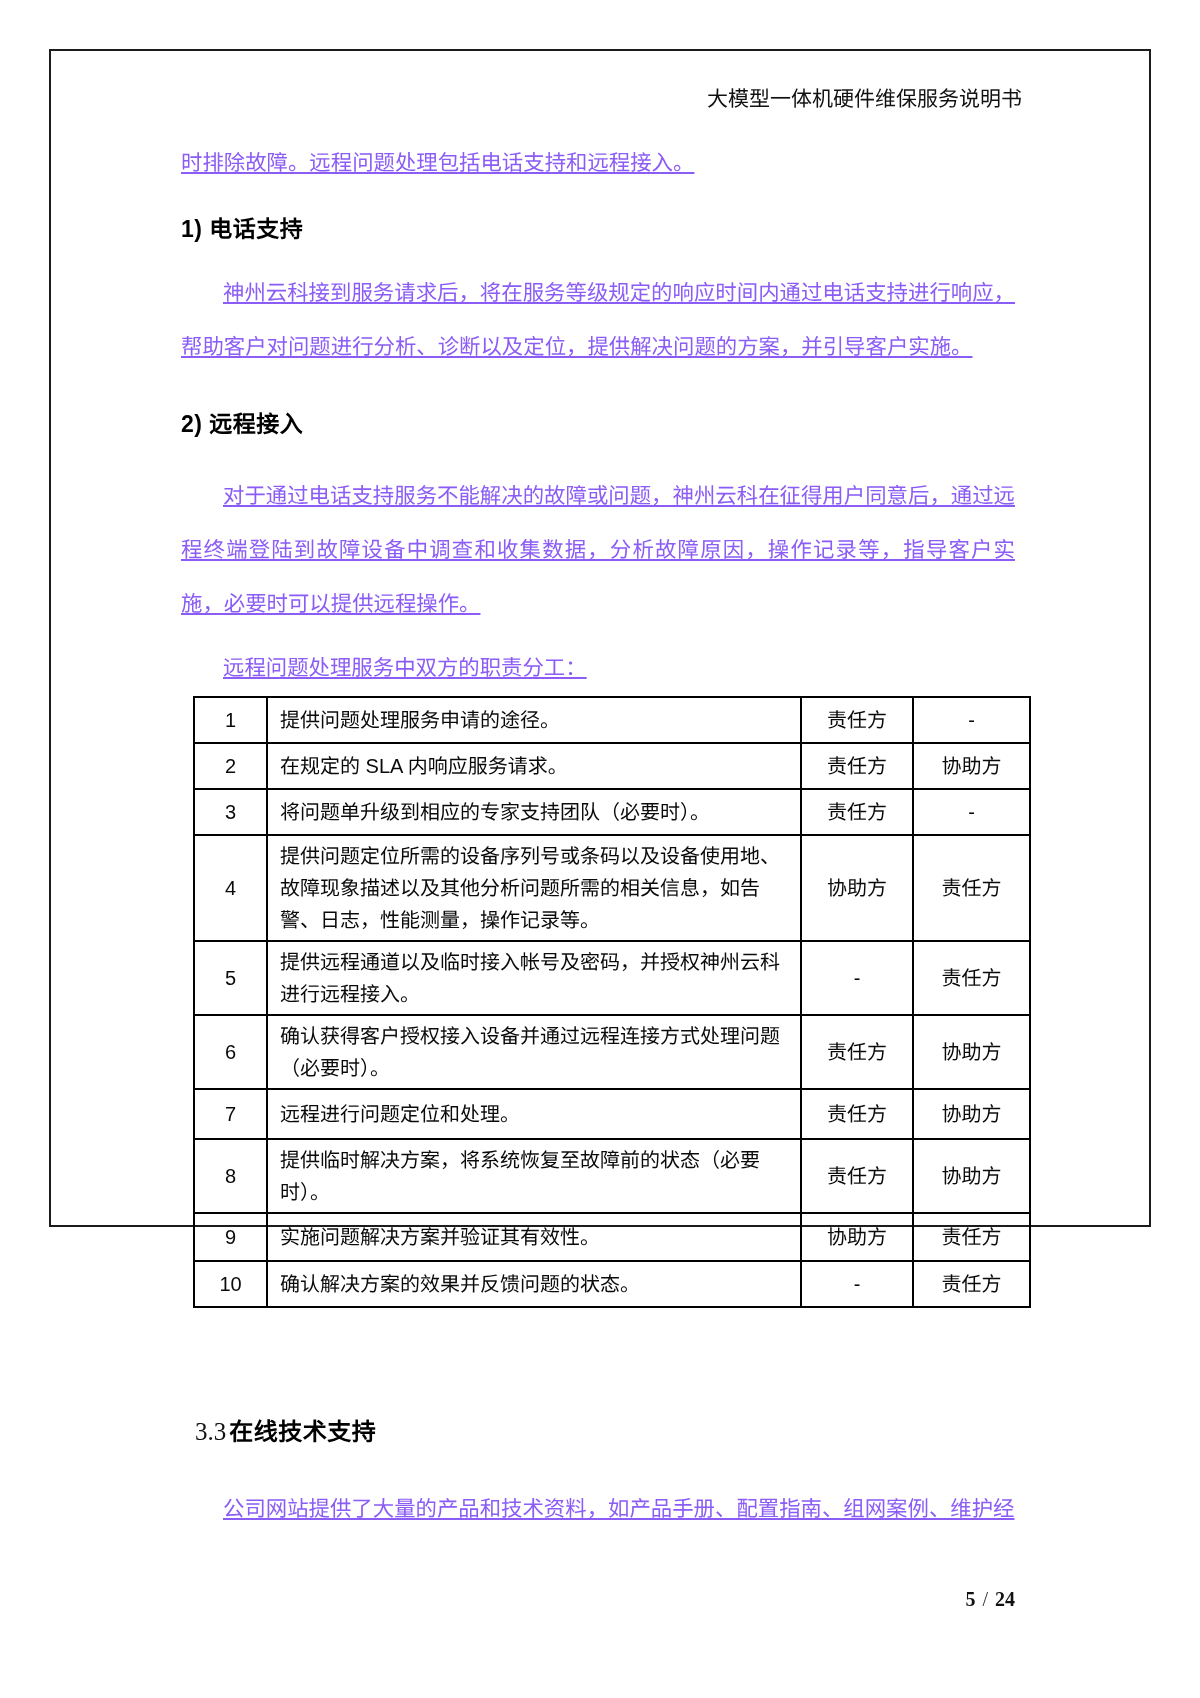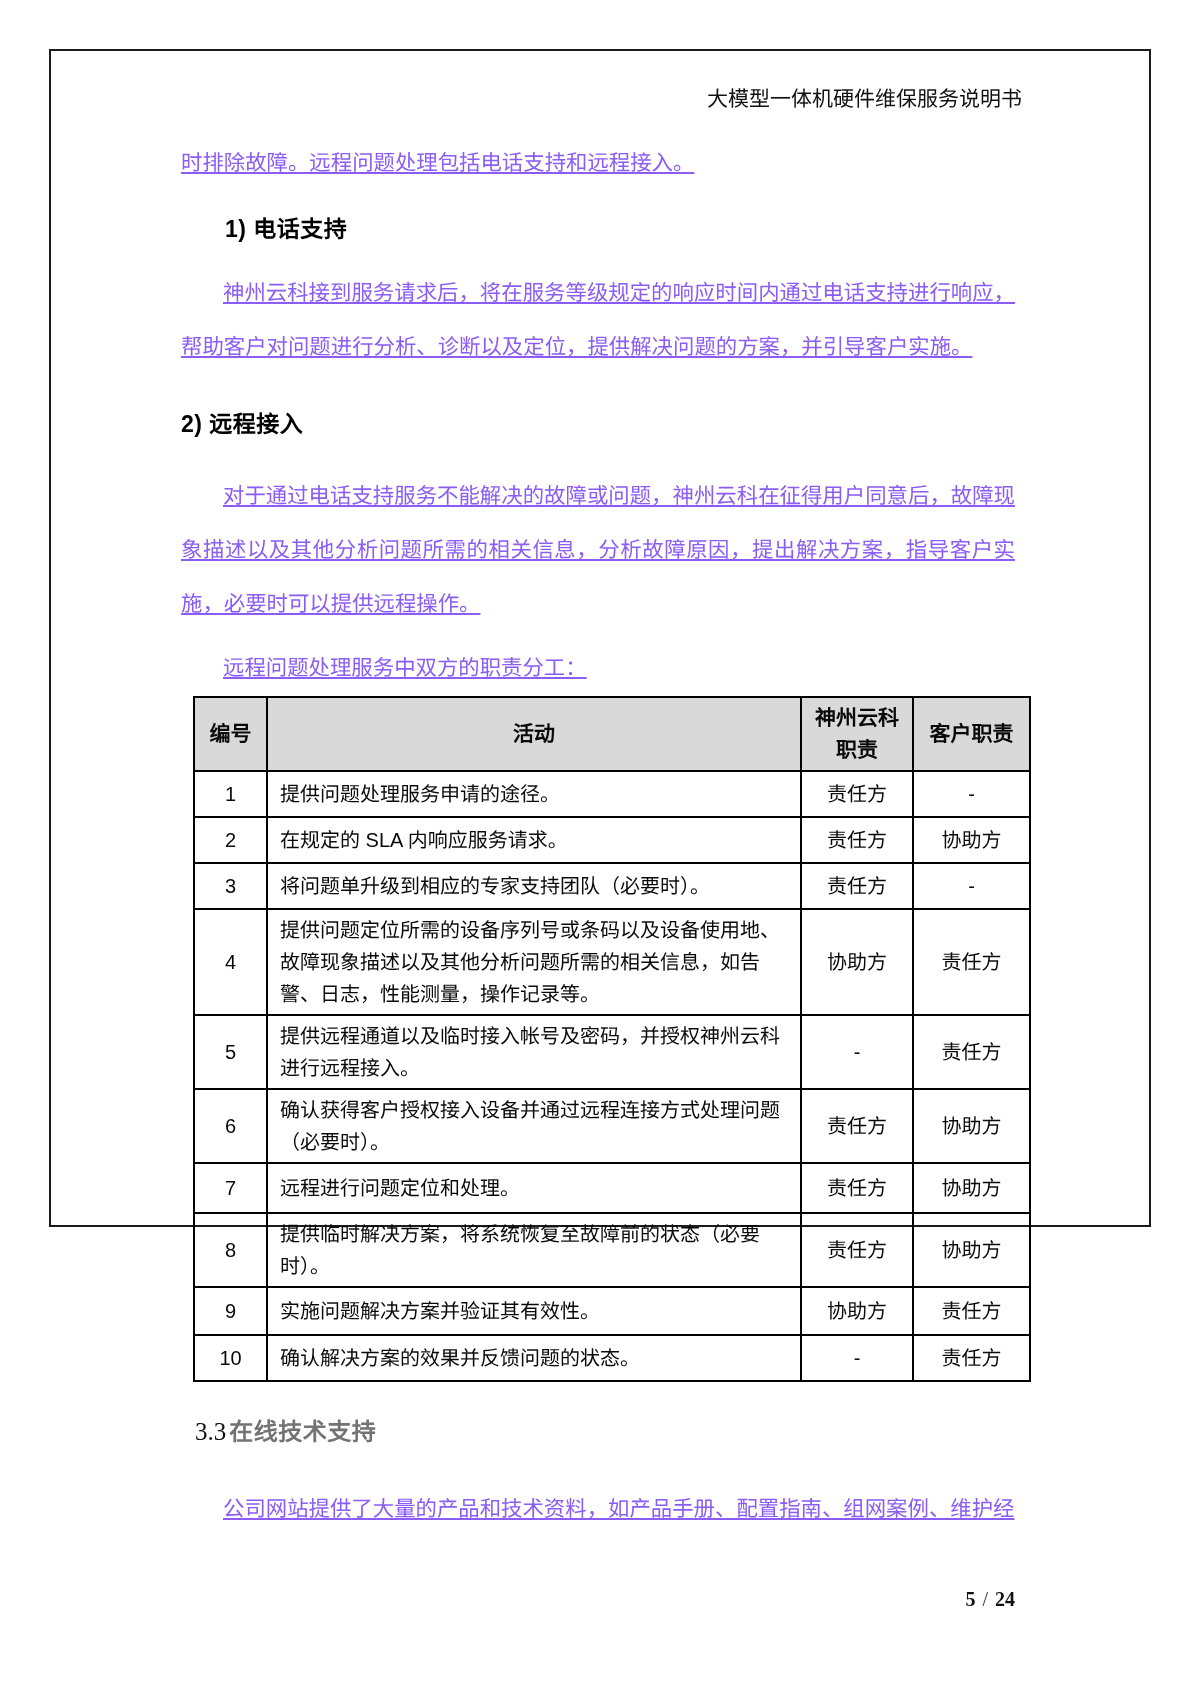--- a/index.html
+++ b/index.html
@@ -33,21 +33,21 @@
   .indent { text-indent: 42px; }
   .intro   { top: 136px; }
   .para-1  { top: 266px; }
   .para-2  { top: 469px; }
   .lead    { top: 641px; text-align: left; }
   .item-heading {
     position: absolute; left: 181px; width: 834px;
     font-size: 23px; font-weight: bold; line-height: 44px; color: #000;
     letter-spacing: 0.5px;
   }
-  .h-1 { top: 207px; margin-left: 44px; }
+  .h-1 { top: 207px; }
   .h-2 { top: 402px; }
 
   table.resp {
     position: absolute; left: 193px; top: 696px;
     border-collapse: collapse; table-layout: fixed;
     width: 836px;
     font-size: 20px; color: #0a0a0a;
     line-break: strict;
   }
   table.resp td, table.resp th {
@@ -76,21 +76,21 @@
 
   .section-heading {
     position: absolute; left: 195px; top: 1410px; width: 820px;
     line-height: 44px; white-space: nowrap;
   }
   .section-number {
     font-family: "Liberation Serif", "DejaVu Serif", serif;
     font-size: 25px; color: #111; margin-right: 3px;
   }
   .section-title {
-    font-size: 24px; font-weight: bold; color: #737373; letter-spacing: 0.5px;
+    font-size: 24px; font-weight: bold; color: #000000; letter-spacing: 0.5px;
   }
   .para-3 { top: 1482px; }
   .page-footer {
     position: absolute; left: 181px; top: 1585px; width: 834px;
     text-align: right;
     font-family: "Liberation Serif", "DejaVu Serif", serif;
     font-size: 20px; line-height: 28px; color: #111;
   }
   .page-footer .num { font-weight: bold; }
   .page-footer .sep { margin: 0 7px; color: #333; }
@@ -104,38 +104,32 @@
   <div class="doc-header">大模型一体机硬件维保服务说明书</div>
 
   <p class="body-text intro no-indent">时排除故障。远程问题处理包括电话支持和远程接入。</p>
 
   <div class="item-heading h-1">1) 电话支持</div>
 
   <p class="body-text para-1 indent">神州云科接到服务请求后，将在服务等级规定的响应时间内通过电话支持进行响应，帮助客户对问题进行分析、诊断以及定位，提供解决问题的方案，并引导客户实施。</p>
 
   <div class="item-heading h-2">2) 远程接入</div>
 
-  <p class="body-text para-2 indent">对于通过电话支持服务不能解决的故障或问题，神州云科在征得用户同意后，故障现象描述以及其他分析问题所需的相关信息，分析故障原因，提出解决方案，指导客户实施，必要时可以提供远程操作。</p>
+  <p class="body-text para-2 indent">对于通过电话支持服务不能解决的故障或问题，神州云科在征得用户同意后，通过远程终端登陆到故障设备中调查和收集数据，分析故障原因，操作记录等，指导客户实施，必要时可以提供远程操作。</p>
 
   <p class="body-text lead indent">远程问题处理服务中双方的职责分工：</p>
 
   <table class="resp">
     <colgroup>
       <col style="width:73px">
       <col style="width:534px">
       <col style="width:112px">
       <col style="width:117px">
     </colgroup>
     <tbody>
-        <tr class="hdr">
-      <th>编号</th>
-      <th>活动</th>
-      <th>神州云科职责</th>
-      <th>客户职责</th>
-    </tr>
     <tr class="rh-46">
       <td class="c-id">1</td>
       <td class="c-act">提供问题处理服务申请的途径。</td>
       <td class="c-role">责任方</td>
       <td class="c-role">-</td>
     </tr>
     <tr class="rh-46">
       <td class="c-id">2</td>
       <td class="c-act">在规定的 SLA 内响应服务请求。</td>
       <td class="c-role">责任方</td>

